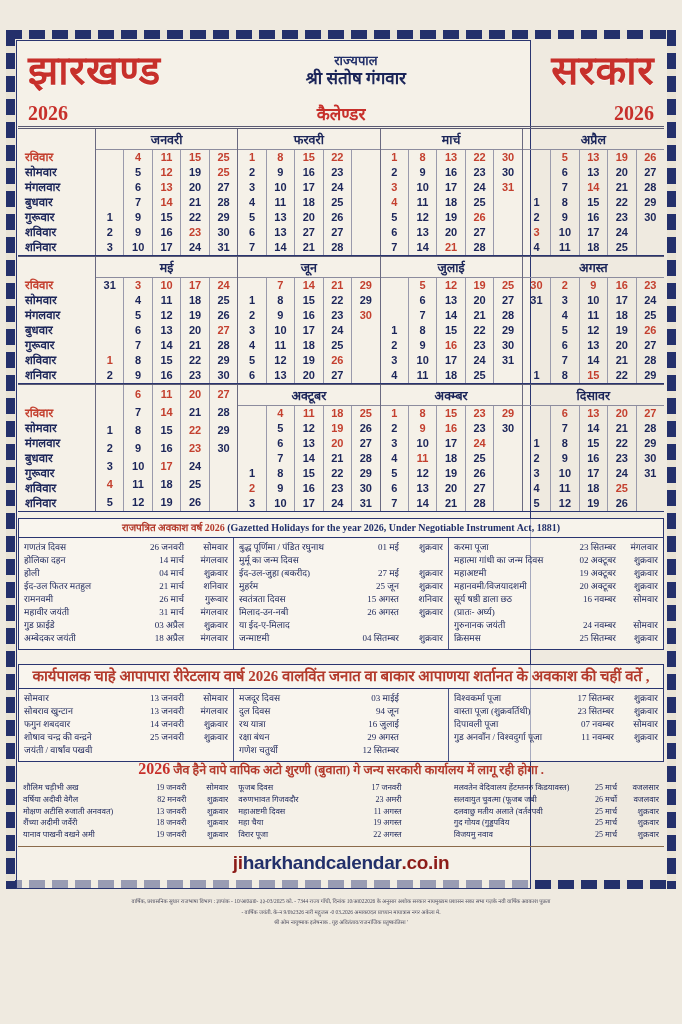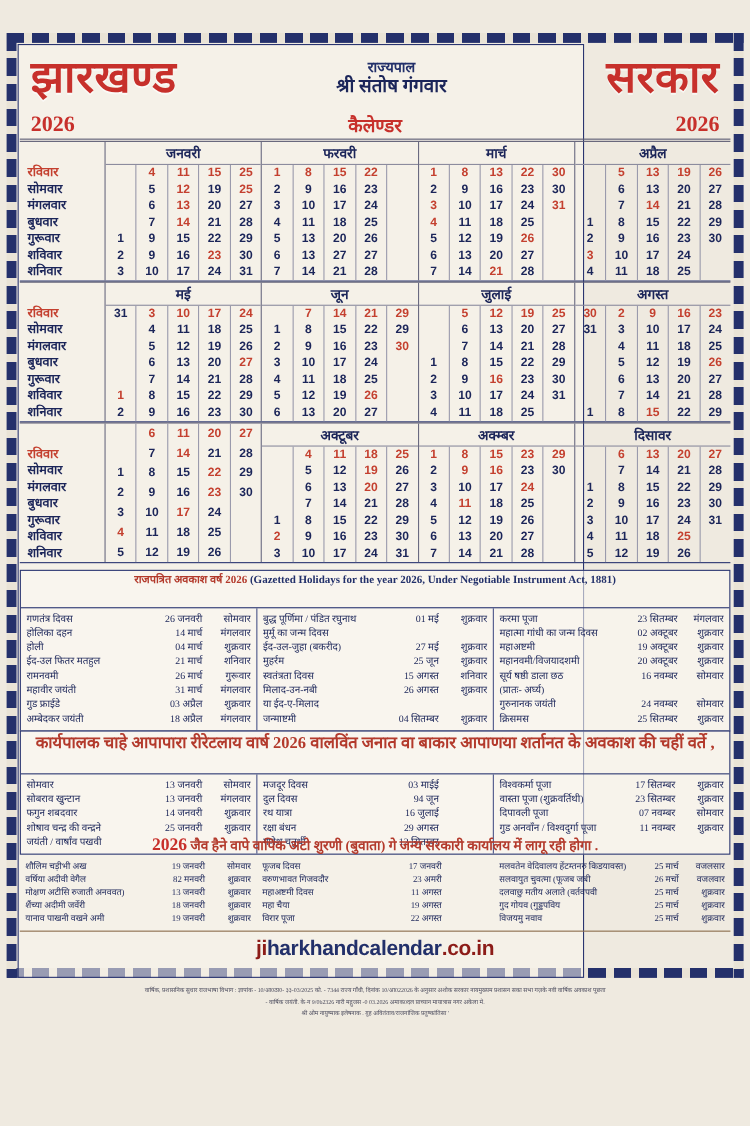--- a/index.html
+++ b/index.html
@@ -168,21 +168,21 @@
     left: 18px; width: 646px;
     border: 1px solid #2a3570;
     background: rgba(252,249,242,.6);
   }
   .panel-title {
     text-align: center;
     font-family: "Liberation Serif", serif;
     font-weight: bold;
     color: #b33a2c;
     border-bottom: 1px solid #2a3570;
-    padding: 3px 4px 18px;
+    padding: 3px 4px 3px;
     line-height: 1.15;
   }
   .panel-title .en { color: #22306a; font-weight: bold; }
 
   .panel-cols { display: flex; }
   .pcol {
     flex: 1 1 0;
     border-right: 1px solid #4a5488;
     padding: 3px 5px 4px;
     min-width: 0;

